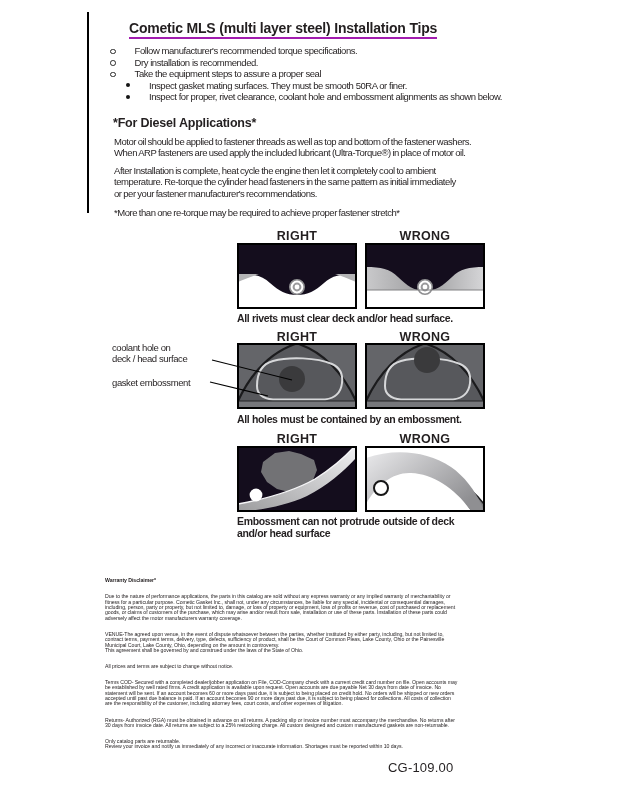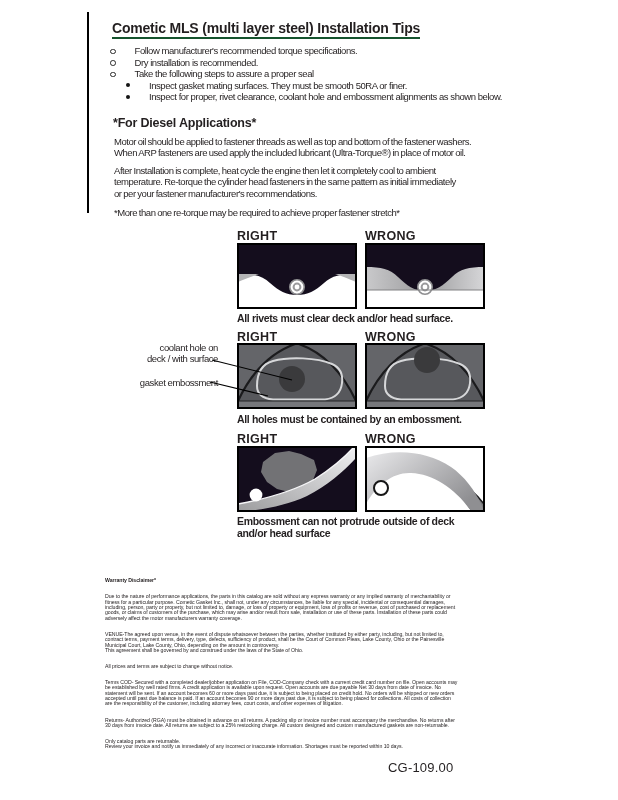--- a/index.html
+++ b/index.html
@@ -2,40 +2,40 @@
 <html style="--c-text: #231f20; --c-diagram_dark: #140d1d; --c-diagram_gray: #57585c; --c-embossment_outline: #d6d7d9; --c-hole_dark: #3a3a3c; --c-silver_light: #e9e9eb; --c-silver_dark: #8f8f92;"><head>
 <meta charset="utf-8">
 <style>
   html,body{margin:0;padding:0;background:#fff;}
   .page{position:relative;width:618px;height:800px;background:#ffffff;
         font-family:"Liberation Sans", sans-serif;color:#231f20;overflow:hidden;}
 
   .revbar{position:absolute;left:87px;top:12px;width:2px;height:201px;background:#000;}
 
   .content{position:absolute;left:110px;top:19px;width:450px;}
-  .title{font-size:14px;font-weight:bold;display:inline-block;margin-left:2px;
-         border-bottom:2px solid #14532d;padding-bottom:1px;letter-spacing:-0.2px;}
+  .title{font-size:14px;font-weight:bold;display:inline-block;margin-left:19px;
+         border-bottom:2px solid #a21caf;padding-bottom:1px;letter-spacing:-0.2px;}
   .bullets{margin-top:6px;}
   .b-row{display:flex;gap:19px;font-size:9.5px;line-height:11.6px;letter-spacing:-0.45px;}
   .b-row.sub{margin-left:16px;}
   .mk{flex:0 0 auto;width:4px;height:4px;border-radius:50%;margin-top:3.6px;}
   .mk.open{border:1px solid #2a2a2a;width:3.6px;height:3.6px;}
   .mk.fill{background:#141414;}
   .h2{font-size:12.5px;font-weight:bold;margin:13px 0 0 3px;letter-spacing:-0.2px;}
   .para{font-size:9.5px;line-height:11.4px;letter-spacing:-0.45px;word-spacing:-0.5px;
         white-space:pre-line;margin:6px 0 0 4px;}
   .note{margin-top:8px;}
 
-  .dg-label{position:absolute;width:120px;font-size:12.5px;
+  .dg-label{position:absolute;width:120px;text-align:center;font-size:12.5px;
             font-weight:bold;letter-spacing:0.3px;}
   .panel{position:absolute;width:120px;height:66px;z-index:1;}
   .panel svg{display:block;width:100%;height:100%;}
   .caption{position:absolute;font-size:10.5px;font-weight:bold;letter-spacing:-0.35px;
            line-height:12px;white-space:pre-line;}
-  .sidelabels{position:absolute;left:104px;top:342px;width:114px;text-align:right;
+  .sidelabels{position:absolute;left:112px;top:342px;width:114px;text-align:left;
               font-size:9.5px;line-height:11px;letter-spacing:-0.4px;}
   .sidelabels .lbl2{margin-top:13px;}
   .overlay{position:absolute;left:203px;top:352px;width:95px;height:50px;z-index:3;}
 
   .warranty{position:absolute;left:105px;top:573px;width:420px;font-size:5.2px;
             line-height:5.35px;letter-spacing:-0.05px;white-space:pre-line;}
   .warranty .whead{font-weight:bold;}
   .warranty .wpara{margin-top:5.4px;}
 
   .footer{position:absolute;left:388px;top:760px;font-size:13px;letter-spacing:0.2px;}
@@ -54,21 +54,21 @@
       <div class="b-row">
         <span class="mk open"></span>
         <span>Follow manufacturer's recommended torque specifications.</span>
       </div>
       <div class="b-row">
         <span class="mk open"></span>
         <span>Dry installation is recommended.</span>
       </div>
       <div class="b-row">
         <span class="mk open"></span>
-        <span>Take the following steps to assure a proper seal</span>
+        <span>Take the equipment steps to assure a proper seal</span>
       </div>
       <div class="b-row sub">
         <span class="mk fill"></span>
         <span>Inspect gasket mating surfaces.  They must be smooth 50RA or finer.</span>
       </div>
       <div class="b-row sub">
         <span class="mk fill"></span>
         <span>Inspect for proper, rivet clearance, coolant hole and embossment alignments as shown below.</span>
       </div>
     </div>
@@ -116,21 +116,21 @@
     </svg>
   </div>
   <div class="caption" style="left:237px;top:312px">All rivets must clear deck and/or head surface.</div>
 
   <div class="dg-label" style="left:237px;top:330px">RIGHT</div>
   <div class="dg-label" style="left:365px;top:330px">WRONG</div>
 
   <div class="sidelabels">
     <div>
       <span>coolant hole on</span><br>
-      <span>deck / with surface</span>
+      <span>deck / head surface</span>
     </div>
     <div class="lbl2">gasket embossment</div>
   </div>
   <svg class="overlay" viewBox="0 0 95 50">
     <line x1="9" y1="8" x2="89" y2="28" stroke="#000" stroke-width="1.1"></line>
     <line x1="7" y1="30" x2="65" y2="44" stroke="#000" stroke-width="1.1"></line>
   </svg>
 
   <div class="panel" style="left:237px;top:343px">
     <svg viewBox="0 0 120 66">

